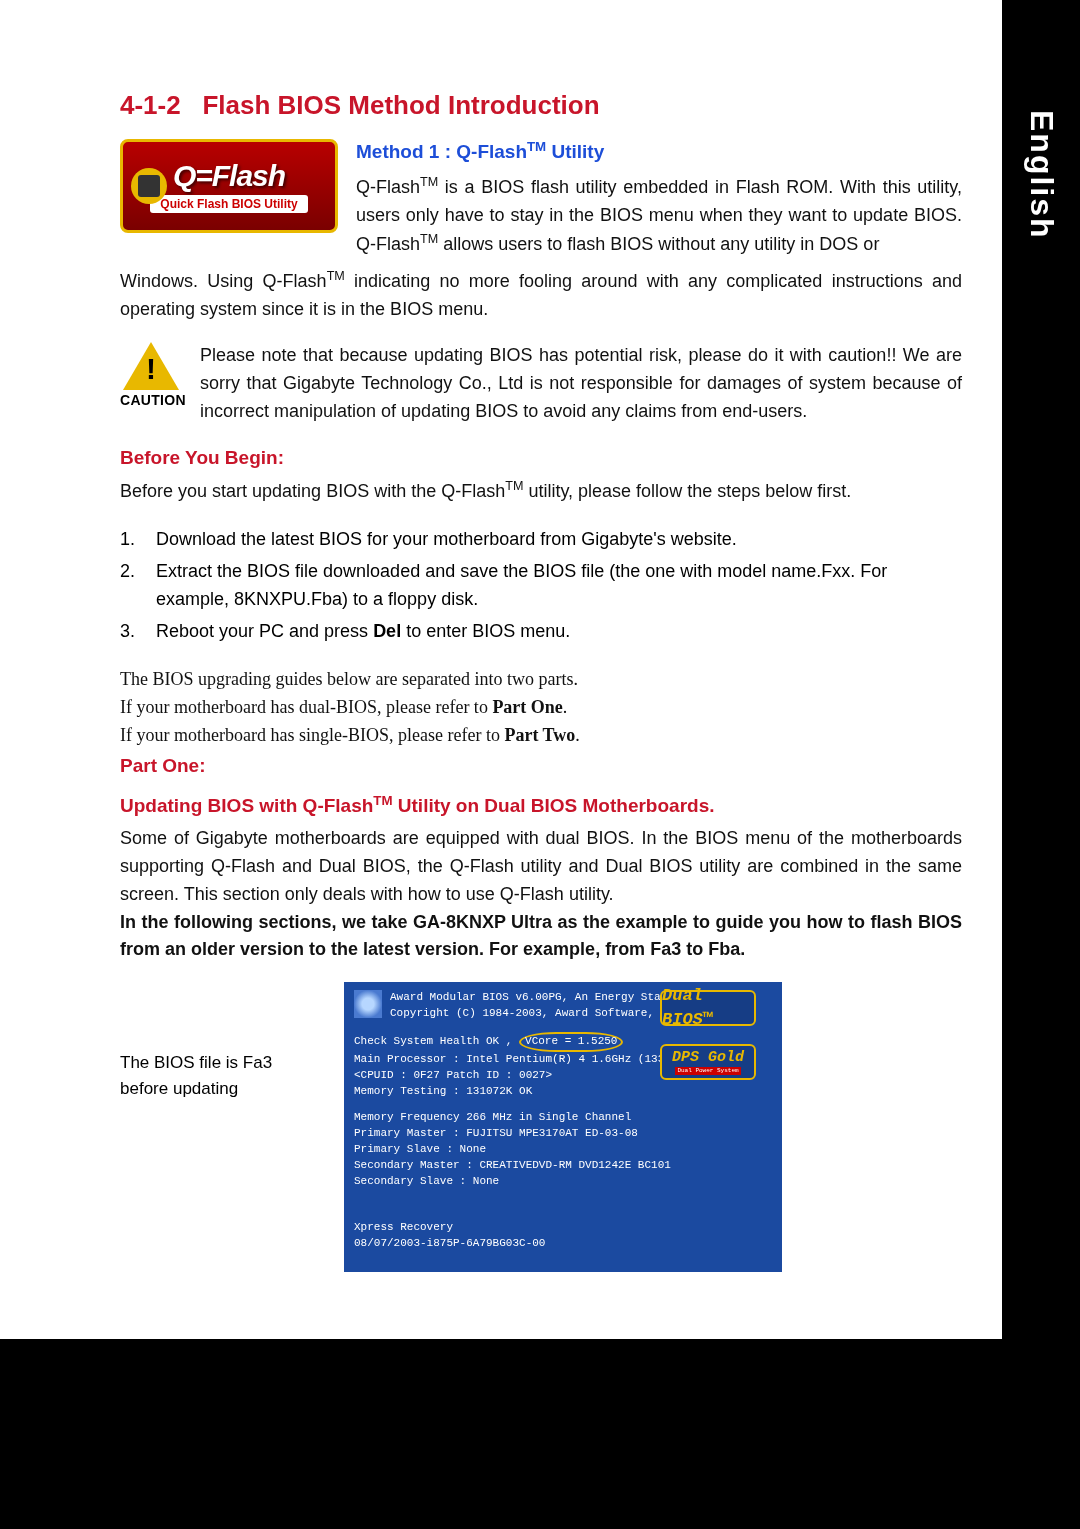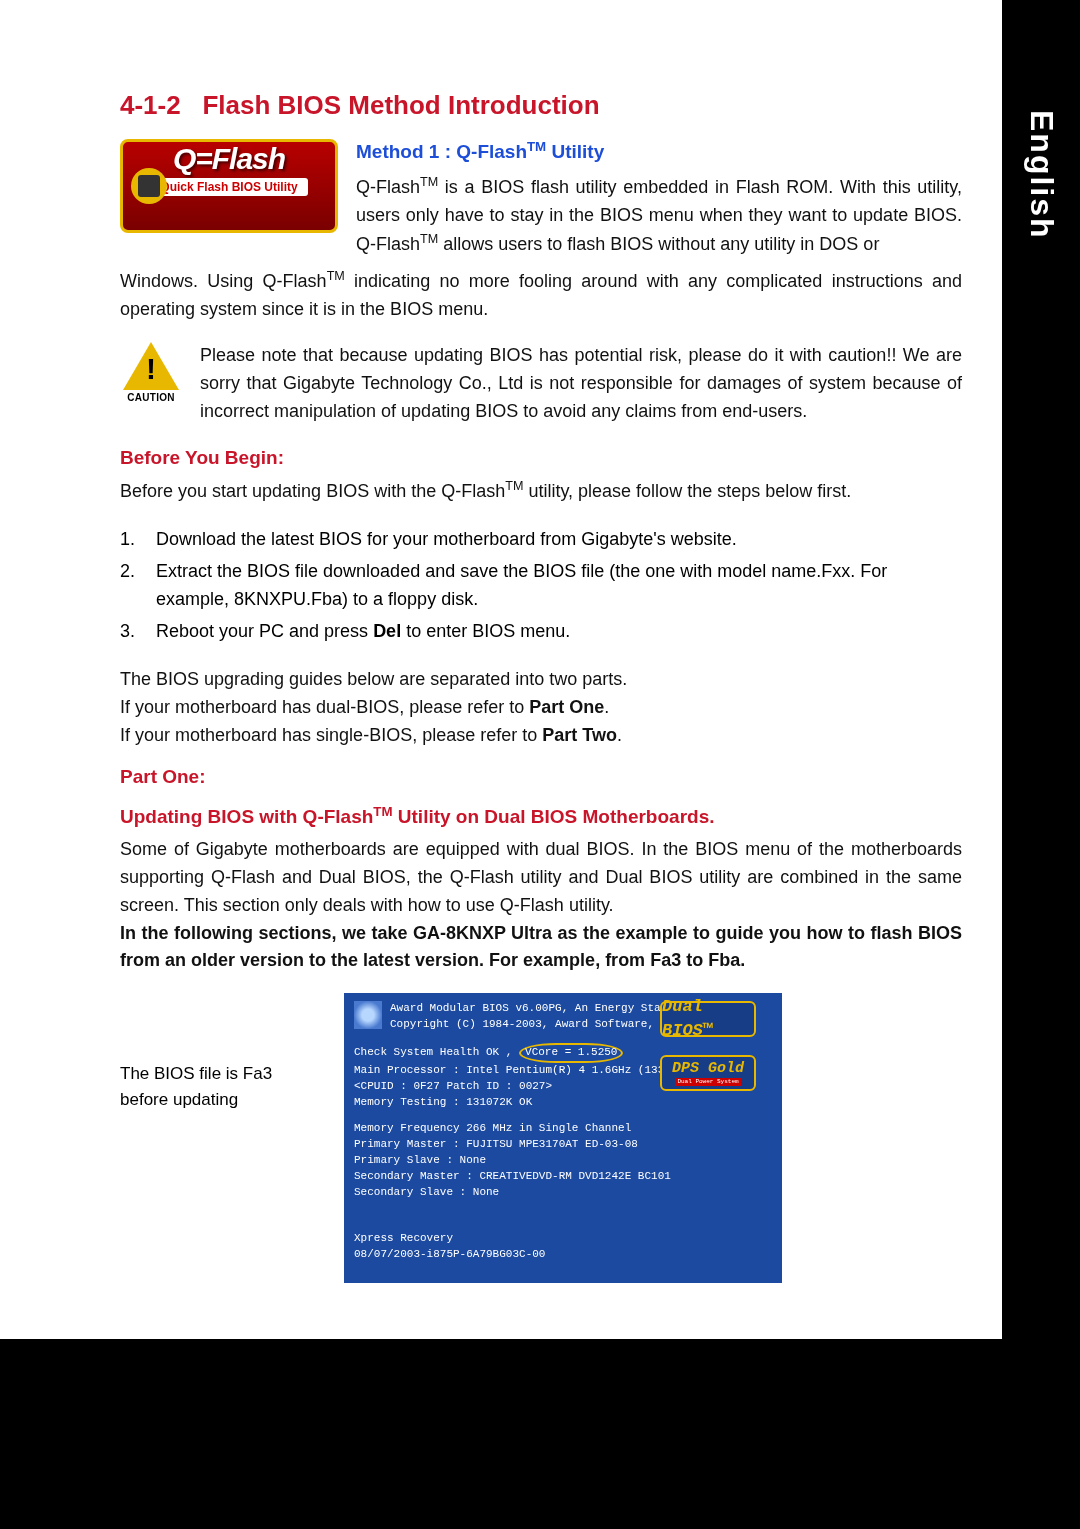--- a/index.html
+++ b/index.html
@@ -52,20 +52,21 @@
     .qflash-logo {
       width: 218px;
       height: 94px;
       background: linear-gradient(180deg, #b80000 0%, #7a0000 100%);
       border-radius: 8px;
       border: 3px solid #e8b800;
       position: relative;
       display: flex;
       flex-direction: column;
       align-items: center;
+      justify-content: center;
       overflow: hidden;
       flex-shrink: 0;
     }
     .qflash-main {
       color: #fff;
       font-size: 30px;
       font-weight: 900;
       font-style: italic;
       text-shadow: 2px 2px 3px rgba(0,0,0,0.6);
       letter-spacing: -1px;
@@ -132,21 +133,21 @@
     }
     .triangle-inner {
       position: absolute;
       top: 10px;
       left: -5px;
       font-size: 30px;
       font-weight: 900;
       color: #000;
     }
     .caution-label {
-      font-size: 10px;
+      font-size: 14px;
       font-weight: bold;
       text-align: center;
       margin-top: 2px;
       letter-spacing: 0.3px;
     }
     .subhead {
       color: #c8152a;
       font-size: 19px;
       font-weight: bold;
       margin-bottom: 8px;
@@ -158,21 +159,21 @@
     .list-item {
       display: flex;
       font-size: 18px;
       line-height: 1.55;
       margin-bottom: 4px;
     }
     .list-num {
       width: 36px;
       flex-shrink: 0;
     }
-    .body-block { margin-bottom: 16px; }
+    .body-block { margin-bottom: 5px; font-family: Liberation Serif, serif; }
     .bios-block {
       display: flex;
       gap: 24px;
       margin-top: 18px;
       align-items: flex-start;
     }
     .bios-note {
       width: 200px;
       font-size: 17px;
       line-height: 1.5;

